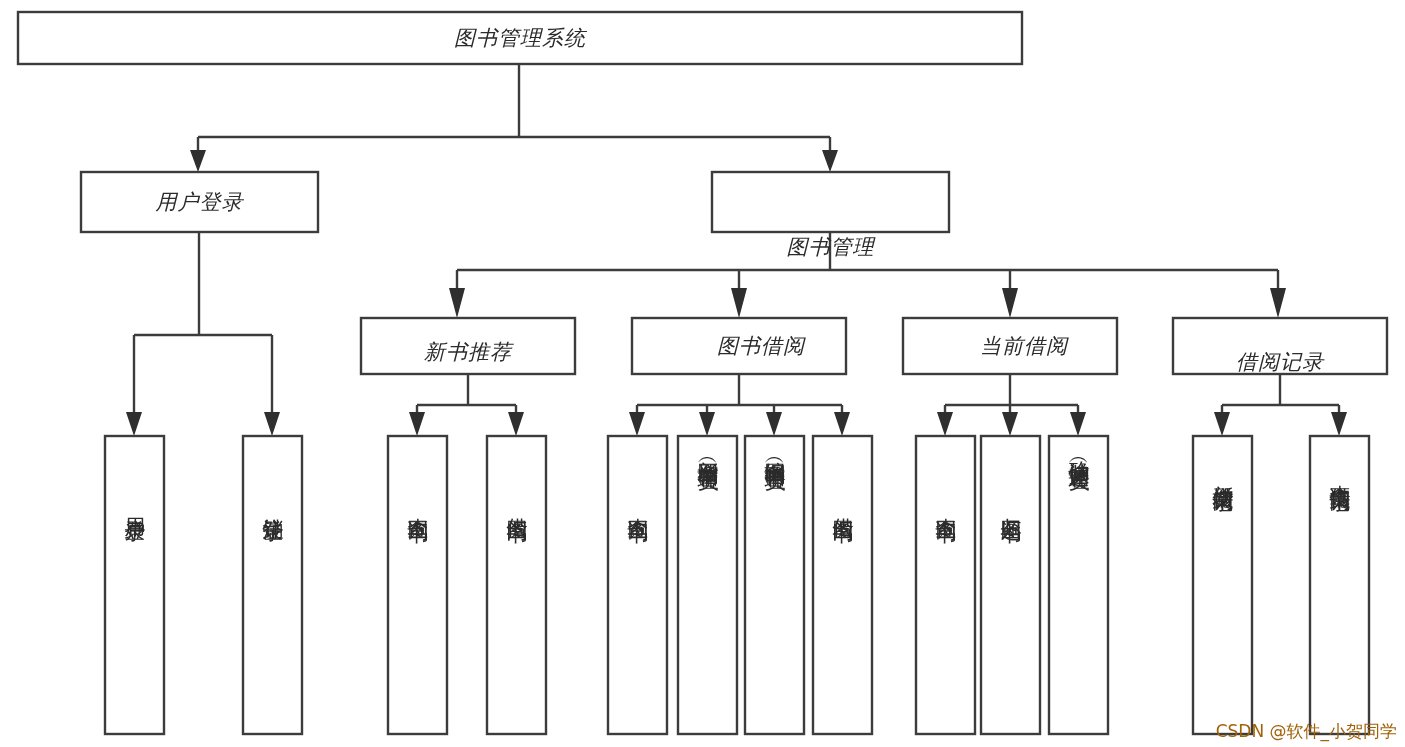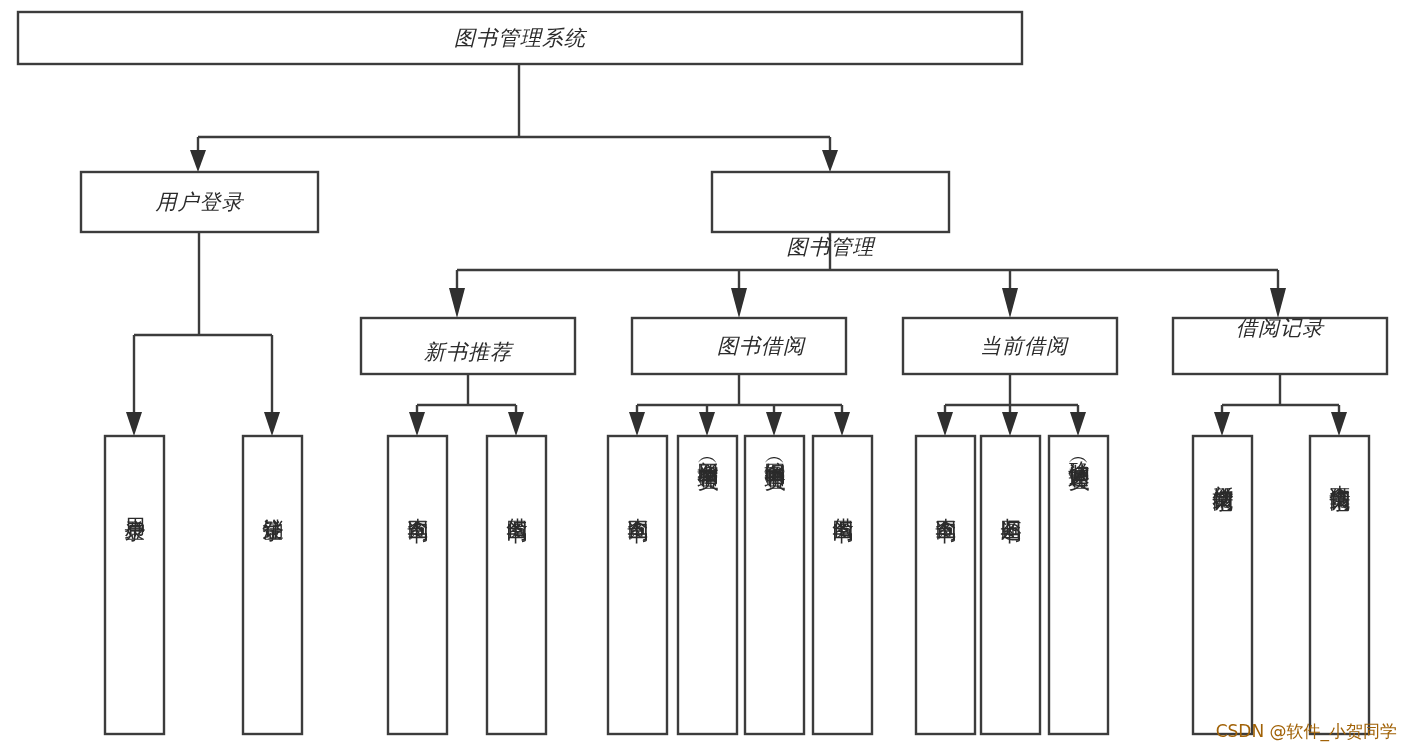--- a/index.html
+++ b/index.html
@@ -208,21 +208,21 @@
 
   <div class="horiz-holder" style="left:361px; top:324px; width:214px; height:56px;">
     <span class="horiz-text">新书推荐</span>
   </div>
   <div class="horiz-holder" style="left:632px; top:318px; width:258px; height:56px;">
     <span class="horiz-text">图书借阅</span>
   </div>
   <div class="horiz-holder" style="left:903px; top:318px; width:214px; height:56px;padding-left:28px;">
     <span class="horiz-text">当前借阅</span>
   </div>
-  <div class="horiz-holder" style="left:1173px; top:300px; width:214px; height:56px;">
+  <div class="horiz-holder" style="left:1173px; top:334px; width:214px; height:56px;">
     <span class="horiz-text">借阅记录</span>
   </div>
 
   <div class="vert-holder" style="left:105px; top:436px; width:59px; height:298px; padding-top:65px;">
     <span class="vert-text">用户登录</span>
   </div>
   <div class="vert-holder" style="left:243px; top:436px; width:59px; height:298px; padding-top:65px;">
     <span class="vert-text">注销登录</span>
   </div>
 

